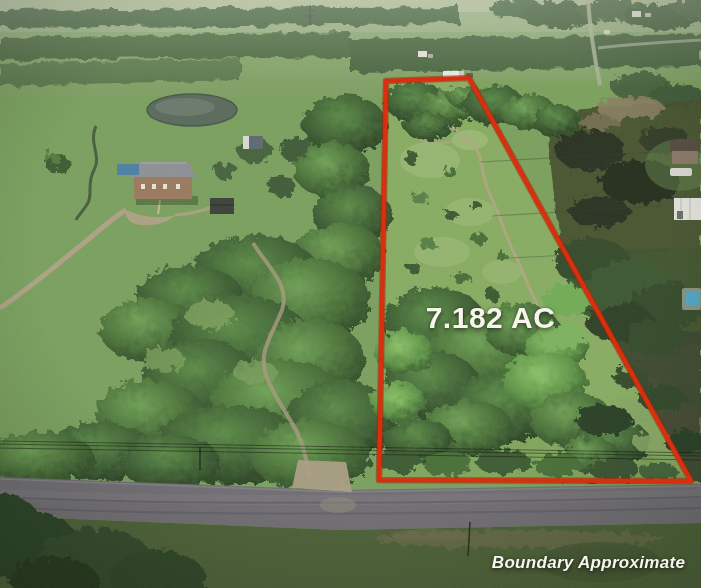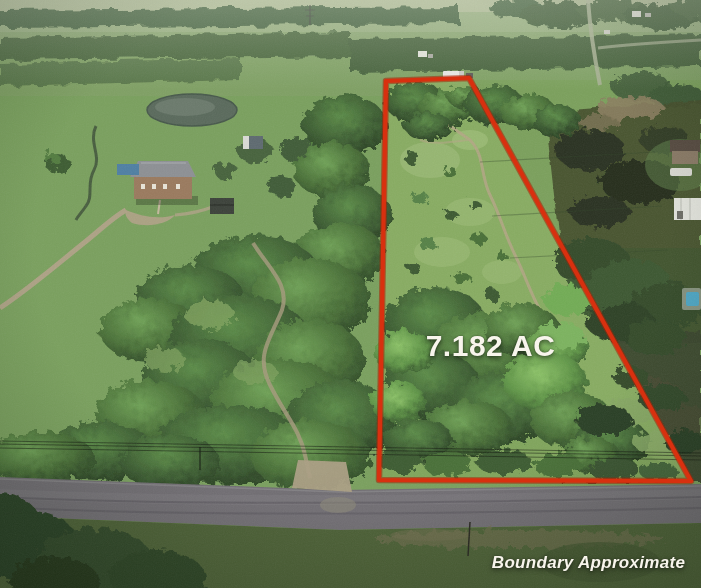--- a/index.html
+++ b/index.html
@@ -2,21 +2,21 @@
 <html><head>
 <meta charset="utf-8">
 <style>
   html,body{margin:0;padding:0;background:#1d241a;}
   #stage{position:relative;width:701px;height:588px;overflow:hidden;font-family:"Liberation Sans",sans-serif;}
   #stage svg{position:absolute;left:0;top:0;display:block;}
   .overlay-label{position:absolute;color:#f8f5ec;font-weight:700;text-align:center;
     text-shadow:0 2px 5px rgba(0,0,0,.55),0 0 2px rgba(0,0,0,.35);pointer-events:none;}
   #tract-block{left:368px;top:301px;width:245px;}
   #tract-name{font-size:27px;line-height:31px;letter-spacing:.5px;}
-  #tract-acres{font-size:30px;line-height:33px;letter-spacing:.5px;margin-top:28px;}
+  #tract-acres{font-size:30px;line-height:33px;letter-spacing:.5px;}
   #disclaimer{left:486px;top:553px;width:205px;font-size:17px;letter-spacing:.3px;font-style:italic;}
 </style>
 </head>
 <body>
 
 <div id="stage">
 <svg width="701" height="588" viewBox="0 0 701 588">
   <defs>
     <filter id="rough" x="-20%" y="-20%" width="140%" height="140%">
       <feTurbulence type="fractalNoise" baseFrequency="0.06" numOctaves="3" seed="7" result="n"></feTurbulence>

